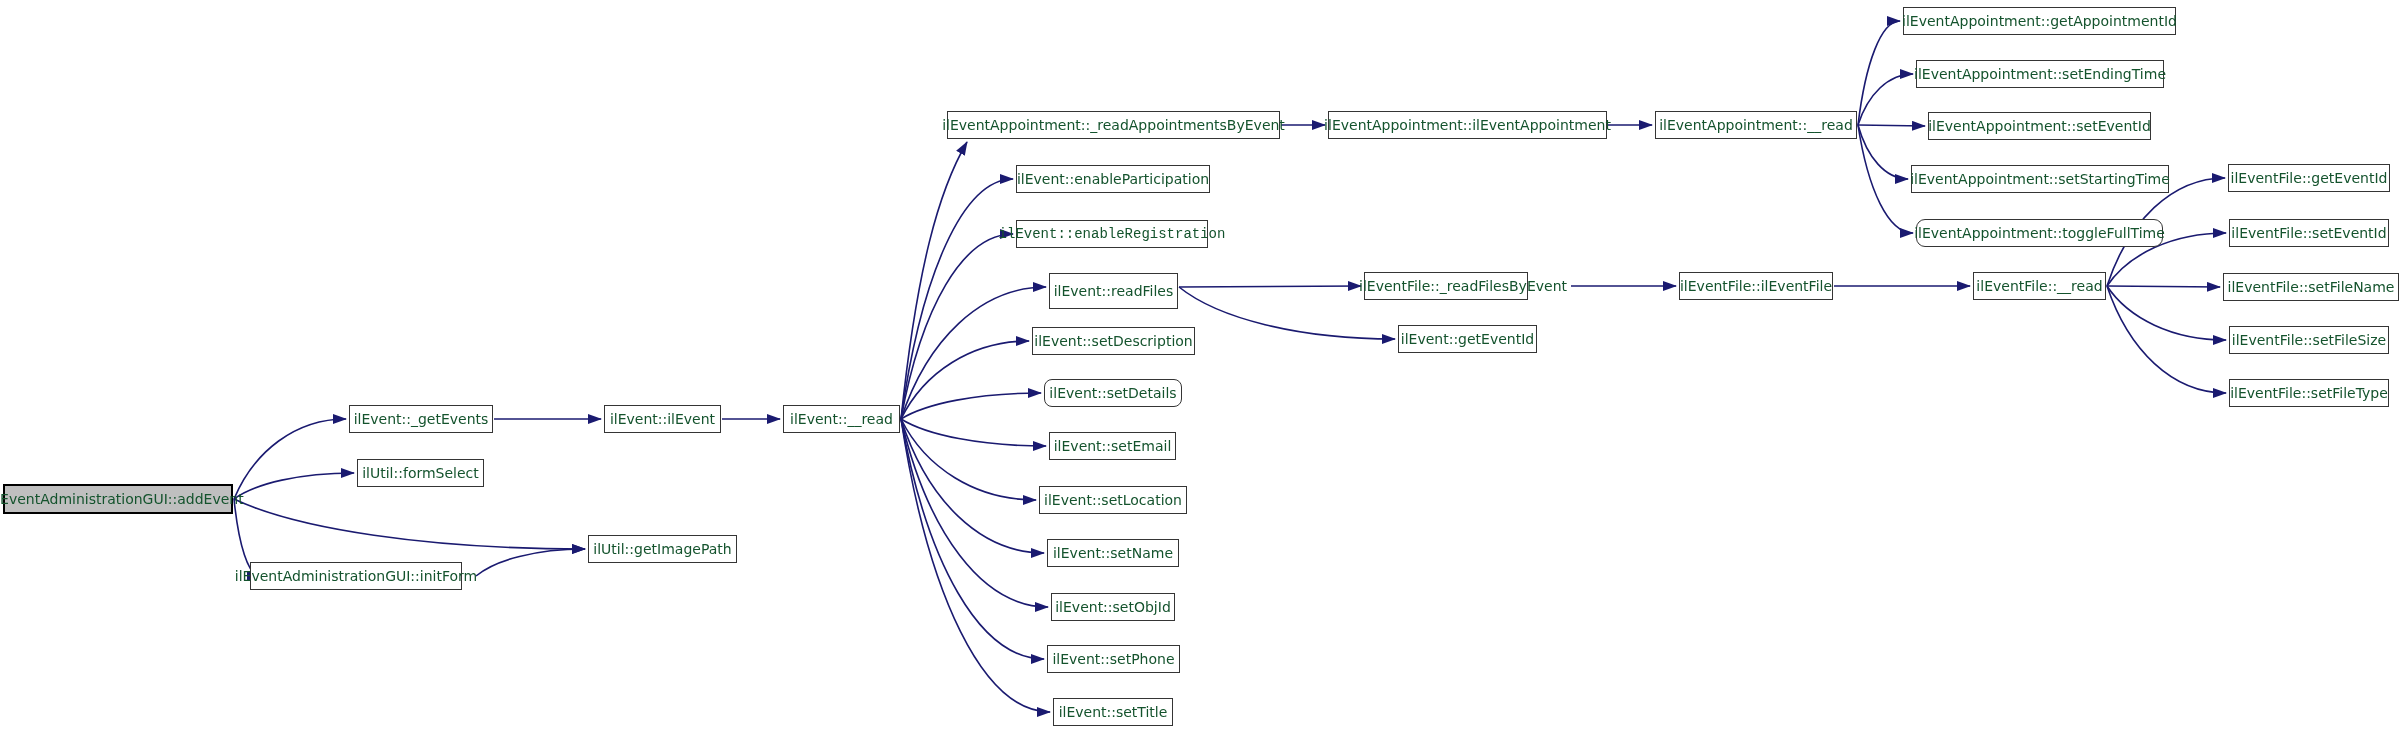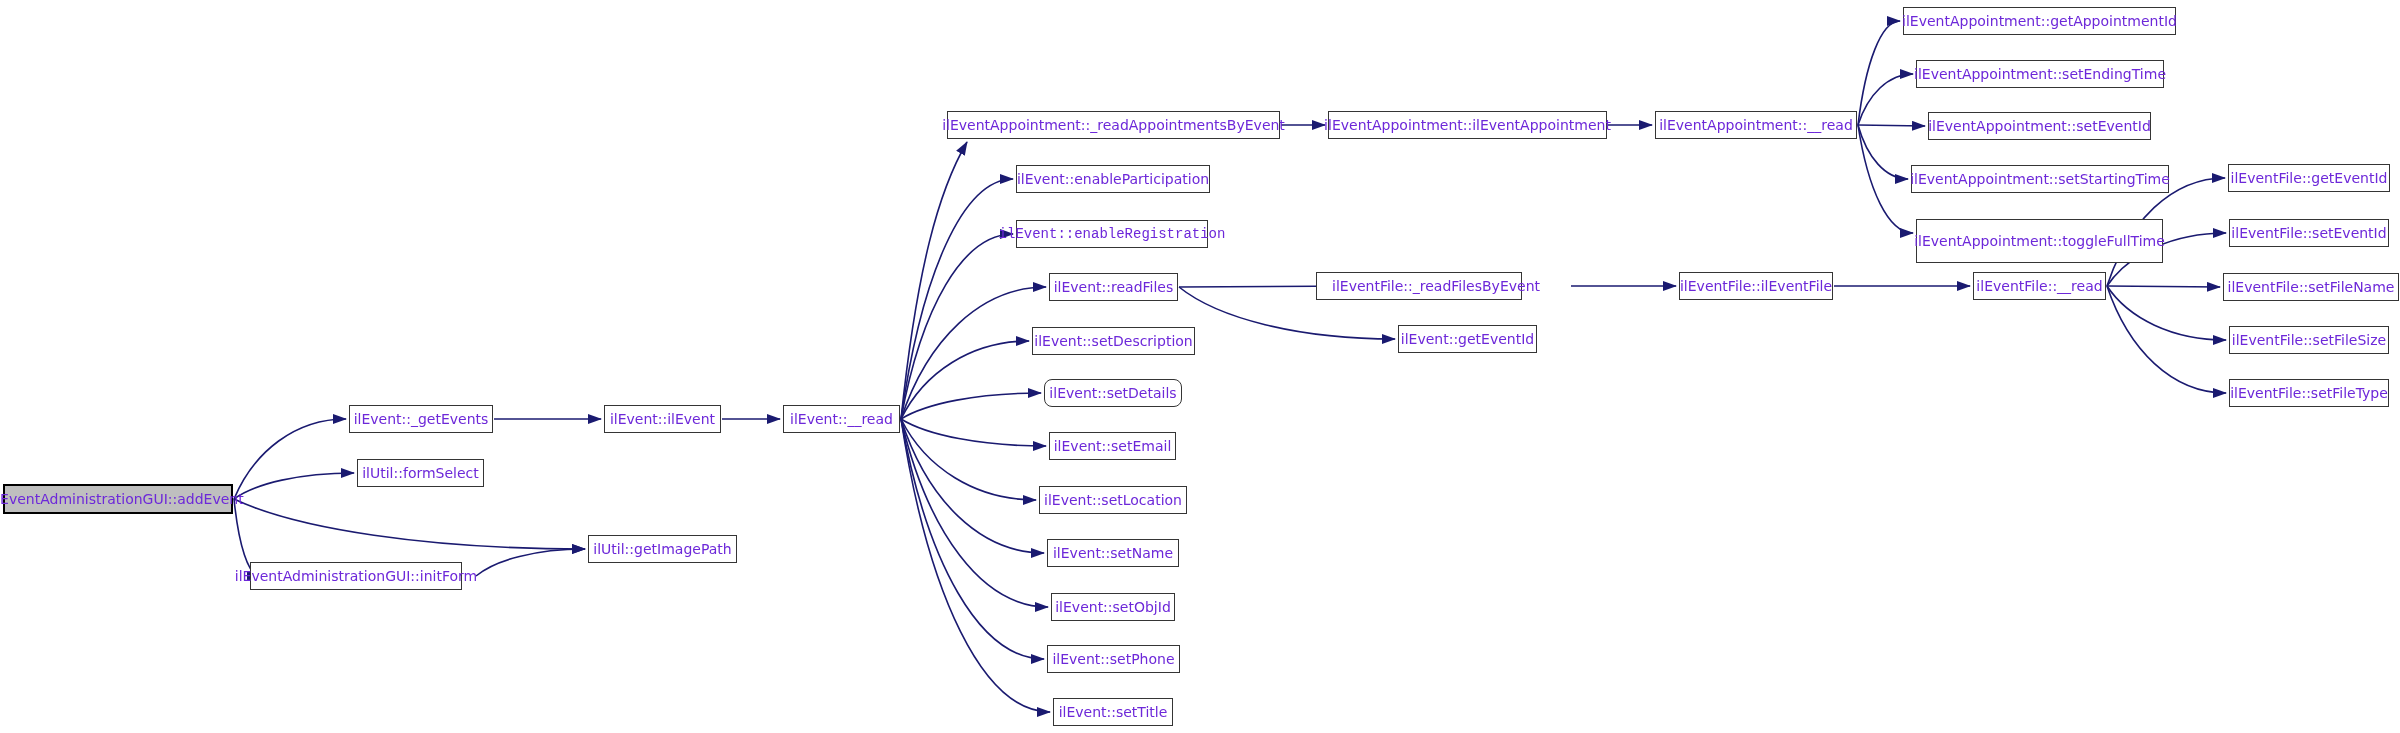--- a/index.html
+++ b/index.html
@@ -25,21 +25,21 @@
   .node {
     position: absolute;
     box-sizing: border-box;
     background: #ffffff;
     border: 1.5px solid #353535;
     display: flex;
     align-items: center;
     justify-content: center;
     white-space: nowrap;
     font-size: 14px;
-    color: #6d28d9;
+    color: #14532d;
     cursor: pointer;
   }
   .node.start {
     background: #bfbfbf;
     border: 2px solid #000000;
   }
   .node span {
     pointer-events: none;
   }
 </style>
@@ -113,21 +113,21 @@
       </div>
       <div class="node" style="left: 947px; top: 111px; width: 333px; height: 28px;">
         <span>ilEventAppointment::_readAppointmentsByEvent</span>
       </div>
       <div class="node" style="left: 1016px; top: 165px; width: 194px; height: 28px;">
         <span>ilEvent::enableParticipation</span>
       </div>
       <div class="node" style="left: 1016px; top: 220px; width: 192px; height: 28px; font-family: Liberation Mono, monospace;">
         <span>ilEvent::enableRegistration</span>
       </div>
-      <div class="node" style="left: 1049px; top: 273px; width: 129px; height: 28px; text-align: right;">
+      <div class="node" style="left: 1049px; top: 273px; width: 129px; height: 36px; text-align: right;">
         <span>ilEvent::readFiles</span>
       </div>
       <div class="node" style="left: 1032px; top: 327px; width: 163px; height: 28px;">
         <span>ilEvent::setDescription</span>
       </div>
       <div class="node" style="left: 1044px; top: 379px; width: 138px; height: 28px; border-radius: 8px;">
         <span>ilEvent::setDetails</span>
       </div>
       <div class="node" style="left: 1049px; top: 432px; width: 127px; height: 28px;">
         <span>ilEvent::setEmail</span>
@@ -158,24 +158,24 @@
       </div>
       <div class="node" style="left: 1916px; top: 60px; width: 248px; height: 28px;">
         <span>ilEventAppointment::setEndingTime</span>
       </div>
       <div class="node" style="left: 1928px; top: 112px; width: 223px; height: 28px;">
         <span>ilEventAppointment::setEventId</span>
       </div>
       <div class="node" style="left: 1911px; top: 165px; width: 258px; height: 28px;">
         <span>ilEventAppointment::setStartingTime</span>
       </div>
-      <div class="node" style="left: 1916px; top: 219px; width: 247px; height: 44px;">
+      <div class="node" style="left: 1916px; top: 219px; width: 247px; height: 28px; border-radius: 9px;">
         <span>ilEventAppointment::toggleFullTime</span>
       </div>
-      <div class="node" style="left: 1316px; top: 272px; width: 206px; height: 28px; padding-left: 34px;">
+      <div class="node" style="left: 1364px; top: 272px; width: 164px; height: 28px; padding-left: 34px;">
         <span>ilEventFile::_readFilesByEvent</span>
       </div>
       <div class="node" style="left: 1398px; top: 325px; width: 139px; height: 28px;">
         <span>ilEvent::getEventId</span>
       </div>
       <div class="node" style="left: 1679px; top: 272px; width: 154px; height: 28px;">
         <span>ilEventFile::ilEventFile</span>
       </div>
       <div class="node" style="left: 1973px; top: 272px; width: 133px; height: 28px;">
         <span>ilEventFile::__read</span>

